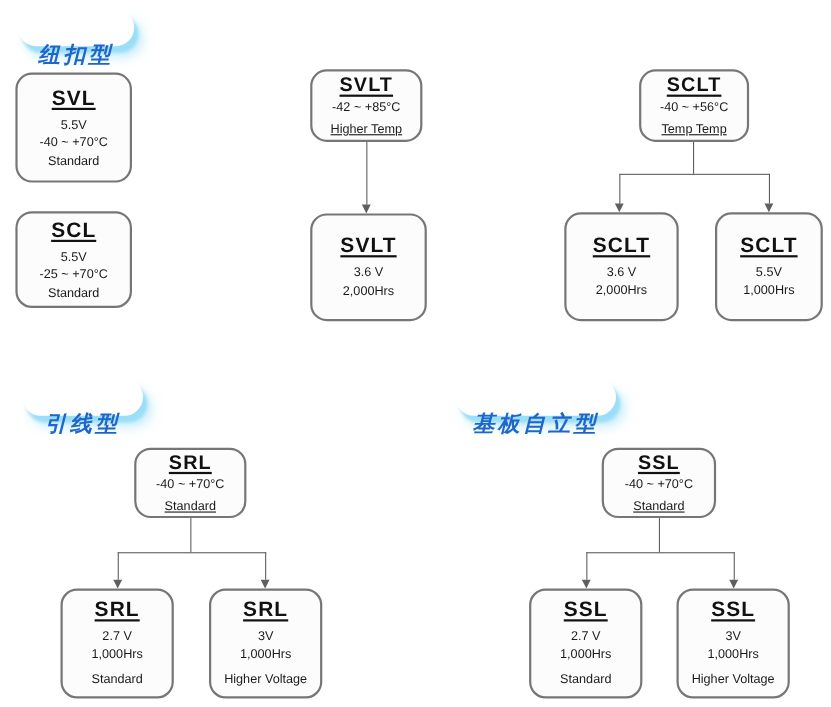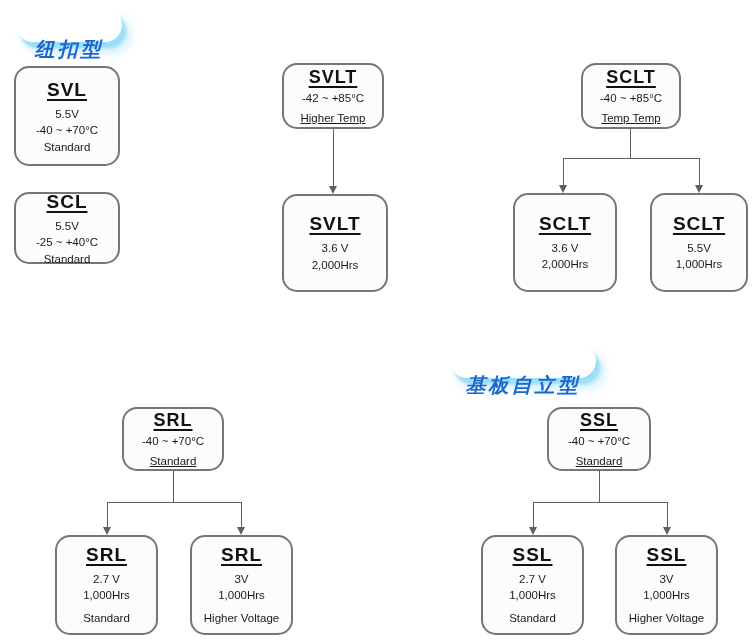--- a/index.html
+++ b/index.html
@@ -59,45 +59,45 @@
     <span class="pill-label">纽扣型</span>
   </div>
 
   <div class="node node--root" style="left:14px;top:66px;width:106px;height:100px;">
     <div class="node-title">SVL</div>
     <div class="node-line">5.5V</div>
     <div class="node-line">-40 ~ +70°C</div>
     <div class="node-line">Standard</div>
   </div>
 
-  <div class="node node--root" style="left:14px;top:192px;width:106px;height:72px;">
+  <div class="node node--root" style="left:14px;top:192px;width:106px;height:88px;">
     <div class="node-title">SCL</div>
     <div class="node-line">5.5V</div>
-    <div class="node-line">-25 ~ +40°C</div>
+    <div class="node-line">-25 ~ +70°C</div>
     <div class="node-line">Standard</div>
   </div>
 
   <div class="node node--parent" style="left:282px;top:63px;width:102px;height:66px;">
     <div class="node-title">SVLT</div>
     <div class="node-line">-42 ~ +85°C</div>
     <div class="node-line">Higher Temp</div>
   </div>
 
   <div class="vline" style="left:333px;top:129px;height:57px;"></div>
   <div class="arrow-down" style="left:329px;top:186px;"></div>
 
   <div class="node node--leaf2" style="left:282px;top:194px;width:106px;height:98px;">
     <div class="node-title">SVLT</div>
     <div class="node-line">3.6 V</div>
     <div class="node-line">2,000Hrs</div>
   </div>
 
   <div class="node node--parent" style="left:581px;top:63px;width:100px;height:66px;">
     <div class="node-title">SCLT</div>
-    <div class="node-line">-40 ~ +85°C</div>
+    <div class="node-line">-40 ~ +56°C</div>
     <div class="node-line">Temp Temp</div>
   </div>
 
   <div class="vline" style="left:630px;top:129px;height:29px;"></div>
   <div class="hline" style="left:563px;top:158px;width:137px;"></div>
   <div class="vline" style="left:563px;top:158px;height:27px;"></div>
   <div class="arrow-down" style="left:559px;top:185px;"></div>
   <div class="vline" style="left:699px;top:158px;height:27px;"></div>
   <div class="arrow-down" style="left:695px;top:185px;"></div>
 
@@ -106,20 +106,23 @@
     <div class="node-line">3.6 V</div>
     <div class="node-line">2,000Hrs</div>
   </div>
 
   <div class="node node--leaf2" style="left:650px;top:193px;width:98px;height:99px;">
     <div class="node-title">SCLT</div>
     <div class="node-line">5.5V</div>
     <div class="node-line">1,000Hrs</div>
   </div>
 
+  <div class="pill" style="left:20px;top:344px;width:110px;height:34px;">
+    <span class="pill-label">引线型</span>
+  </div>
 
   <div class="node node--parent" style="left:122px;top:407px;width:102px;height:64px;">
     <div class="node-title">SRL</div>
     <div class="node-line">-40 ~ +70°C</div>
     <div class="node-line">Standard</div>
   </div>
 
   <div class="vline" style="left:173px;top:471px;height:31px;"></div>
   <div class="hline" style="left:107px;top:502px;width:135px;"></div>
   <div class="vline" style="left:107px;top:502px;height:25px;"></div>
@@ -134,21 +137,21 @@
     <div class="node-line">Standard</div>
   </div>
 
   <div class="node node--leaf3" style="left:190px;top:535px;width:103px;height:100px;">
     <div class="node-title">SRL</div>
     <div class="node-line">3V</div>
     <div class="node-line">1,000Hrs</div>
     <div class="node-line">Higher Voltage</div>
   </div>
 
-  <div class="pill" style="left:450px;top:344px;width:146px;height:34px;">
+  <div class="pill" style="left:414px;top:344px;width:146px;height:34px;">
     <span class="pill-label">基板自立型</span>
   </div>
 
   <div class="node node--parent" style="left:547px;top:407px;width:104px;height:64px;">
     <div class="node-title">SSL</div>
     <div class="node-line">-40 ~ +70°C</div>
     <div class="node-line">Standard</div>
   </div>
 
   <div class="vline" style="left:599px;top:471px;height:31px;"></div>

